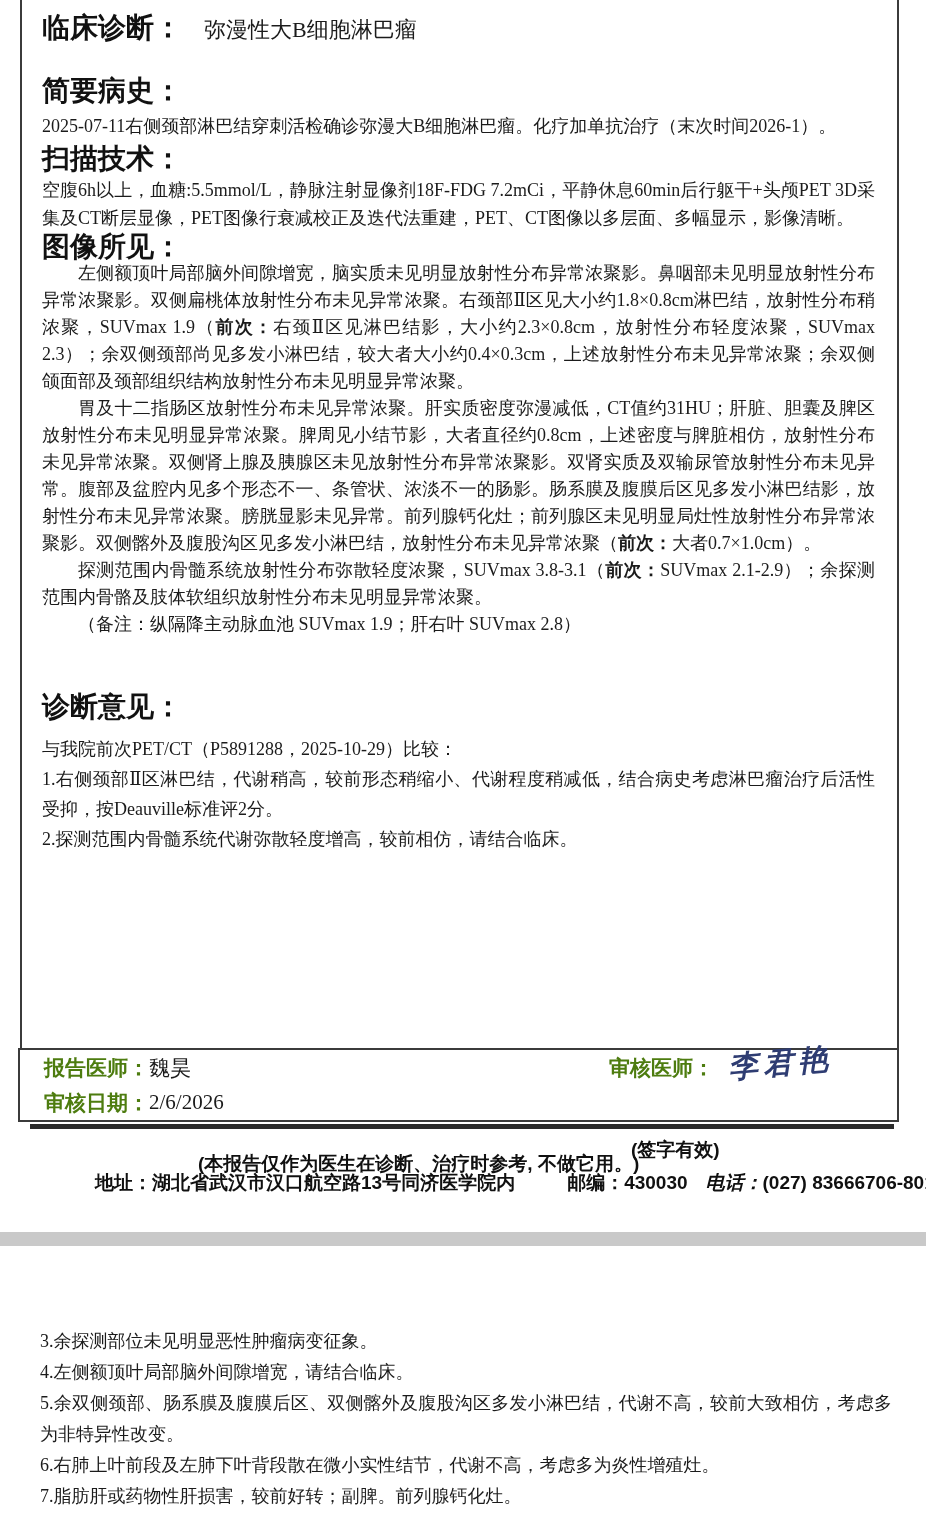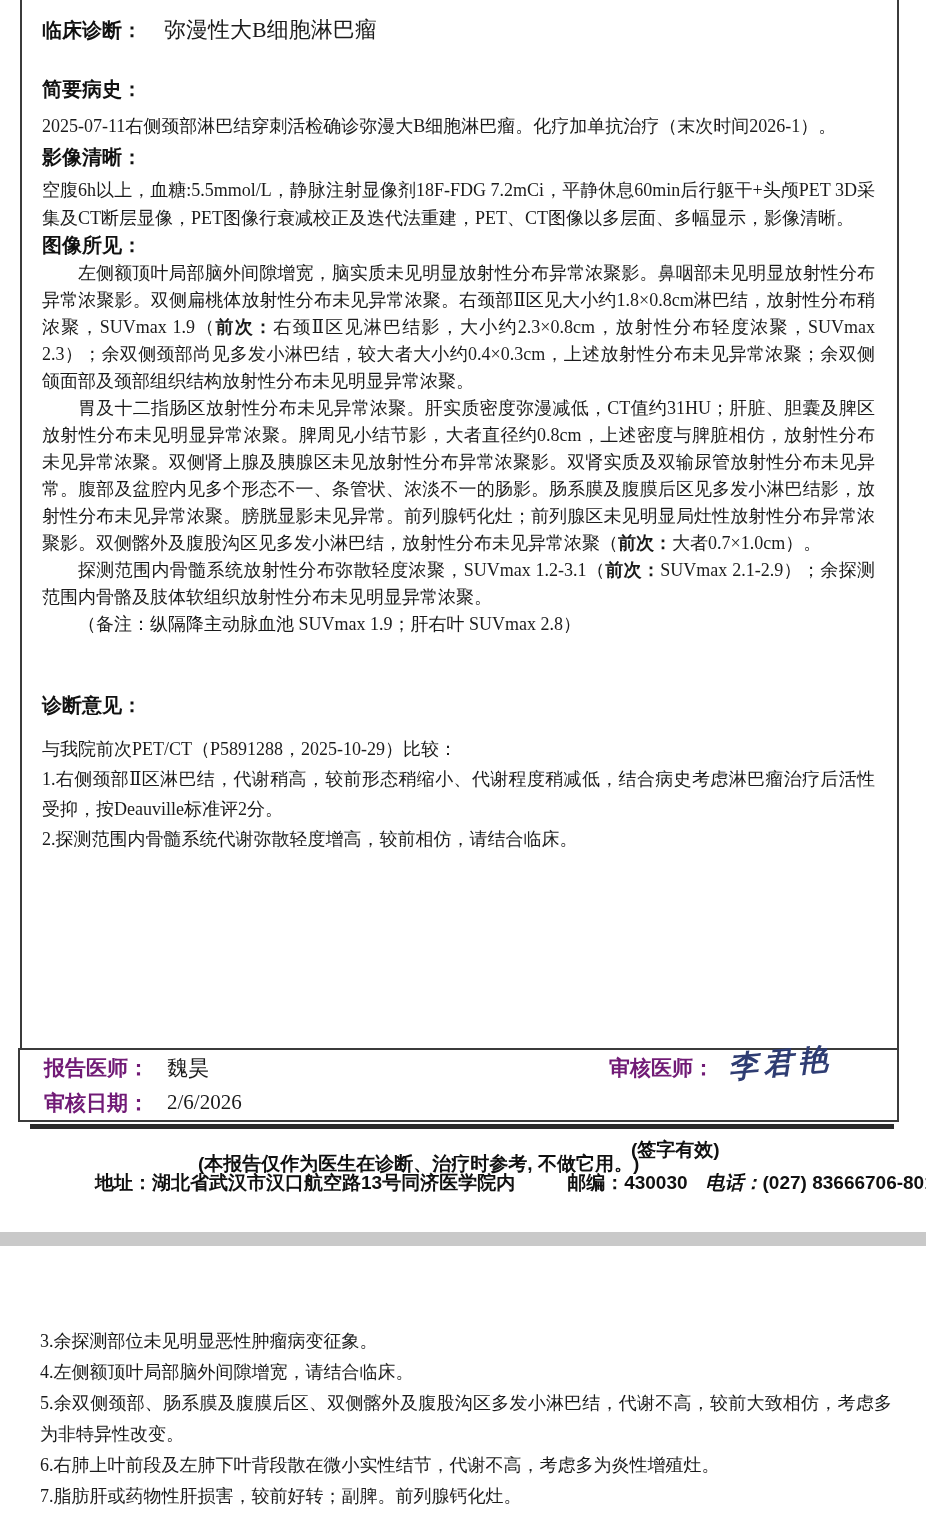--- a/index.html
+++ b/index.html
@@ -15,23 +15,23 @@
   .body-frame{
     position:absolute;
     top:0;left:20px;
     width:879px;height:1048px;
     border-left:2px solid #3b3b3b;
     border-right:2px solid #3b3b3b;
     box-sizing:border-box;
     padding:0 22px 0 20px;
   }
   .sec-h{
-    font-family:Liberation Mono, monospace;
+    font-family:Liberation Serif, serif;
     font-weight:bold;
-    font-size:20px;
+    font-size:28px;
     color:#111;
     line-height:26px;
   }
   .dx-row{padding-top:15px;display:flex;align-items:baseline;}
   .dx-value{font-size:22px;margin-left:22px;}
   .h-history{margin-top:33px;}
   .para{
     font-size:18px;
     line-height:28px;
     margin:0;
@@ -55,23 +55,23 @@
     border:2px solid #3b3b3b;
     box-sizing:border-box;
     display:grid;
     grid-template-columns:565px 1fr;
     grid-template-rows:1fr 1fr;
     align-items:center;
   }
   .cell{display:flex;align-items:center;padding-left:24px;}
   .cell-label{
     font-family:"Liberation Sans","DejaVu Sans",sans-serif;
-    font-weight:bold;font-size:21px;color:#701a75;
+    font-weight:bold;font-size:21px;color:#4d7c0f;
   }
-  .cell-value{font-size:21px;margin-left:18px;}
+  .cell-value{font-size:21px;}
   .signature{
     display:inline-block;
     margin-left:14px;margin-top:-8px;
     font-size:30px;font-style:italic;font-weight:600;
     color:#2e3c72;
     letter-spacing:5px;
     transform:rotate(-5deg);
   }
   .thick-line{
     position:absolute;top:1124px;left:30px;
@@ -107,28 +107,28 @@
   <div class="body-frame">
 
     <div class="dx-row">
       <span class="sec-h">临床诊断：</span>
       <span class="dx-value">弥漫性大B细胞淋巴瘤</span>
     </div>
 
     <div class="sec-h h-history">简要病史：</div>
     <p class="para p-history">2025-07-11右侧颈部淋巴结穿刺活检确诊弥漫大B细胞淋巴瘤。化疗加单抗治疗（末次时间2026-1）。</p>
 
-    <div class="sec-h h-technique">影像清晰：</div>
+    <div class="sec-h h-technique">扫描技术：</div>
     <p class="para p-technique">空腹6h以上，血糖:5.5mmol/L，静脉注射显像剂18F-FDG 7.2mCi，平静休息60min后行躯干+头颅PET 3D采集及CT断层显像，PET图像行衰减校正及迭代法重建，PET、CT图像以多层面、多幅显示，影像清晰。</p>
 
     <div class="sec-h h-findings">图像所见：</div>
     <div class="findings">
       <p class="para indent"><span>左侧额顶叶局部脑外间隙增宽，脑实质未见明显放射性分布异常浓聚影。鼻咽部未见明显放射性分布异常浓聚影。双侧扁桃体放射性分布未见异常浓聚。右颈部Ⅱ区见大小约1.8×0.8cm淋巴结，放射性分布稍浓聚，SUVmax 1.9（</span><span class="b">前次：</span><span>右颈Ⅱ区见淋巴结影，大小约2.3×0.8cm，放射性分布轻度浓聚，SUVmax 2.3）；余双侧颈部尚见多发小淋巴结，较大者大小约0.4×0.3cm，上述放射性分布未见异常浓聚；余双侧颌面部及颈部组织结构放射性分布未见明显异常浓聚。</span></p>
       <p class="para indent"><span>胃及十二指肠区放射性分布未见异常浓聚。肝实质密度弥漫减低，CT值约31HU；肝脏、胆囊及脾区放射性分布未见明显异常浓聚。脾周见小结节影，大者直径约0.8cm，上述密度与脾脏相仿，放射性分布未见异常浓聚。双侧肾上腺及胰腺区未见放射性分布异常浓聚影。双肾实质及双输尿管放射性分布未见异常。腹部及盆腔内见多个形态不一、条管状、浓淡不一的肠影。肠系膜及腹膜后区见多发小淋巴结影，放射性分布未见异常浓聚。膀胱显影未见异常。前列腺钙化灶；前列腺区未见明显局灶性放射性分布异常浓聚影。双侧髂外及腹股沟区见多发小淋巴结，放射性分布未见异常浓聚（</span><span class="b">前次：</span><span>大者0.7×1.0cm）。</span></p>
-      <p class="para indent"><span>探测范围内骨髓系统放射性分布弥散轻度浓聚，SUVmax 1.2-3.1（</span><span class="b">前次：</span><span>SUVmax 2.1-2.9）；余探测范围内骨骼及肢体软组织放射性分布未见明显异常浓聚。</span></p>
+      <p class="para indent"><span>探测范围内骨髓系统放射性分布弥散轻度浓聚，SUVmax 3.8-3.1（</span><span class="b">前次：</span><span>SUVmax 2.1-2.9）；余探测范围内骨骼及肢体软组织放射性分布未见明显异常浓聚。</span></p>
       <p class="para indent"><span>（备注：纵隔降主动脉血池 SUVmax 1.9；肝右叶 SUVmax 2.8）</span></p>
     </div>
 
     <div class="sec-h h-opinion">诊断意见：</div>
     <p class="para p-opinion">与我院前次PET/CT（P5891288，2025-10-29）比较：</p>
     <p class="para p-opinion-item">1.右侧颈部Ⅱ区淋巴结，代谢稍高，较前形态稍缩小、代谢程度稍减低，结合病史考虑淋巴瘤治疗后活性受抑，按Deauville标准评2分。</p>
     <p class="para p-opinion-item">2.探测范围内骨髓系统代谢弥散轻度增高，较前相仿，请结合临床。</p>
   </div>
 
   <div class="doctor-box">

